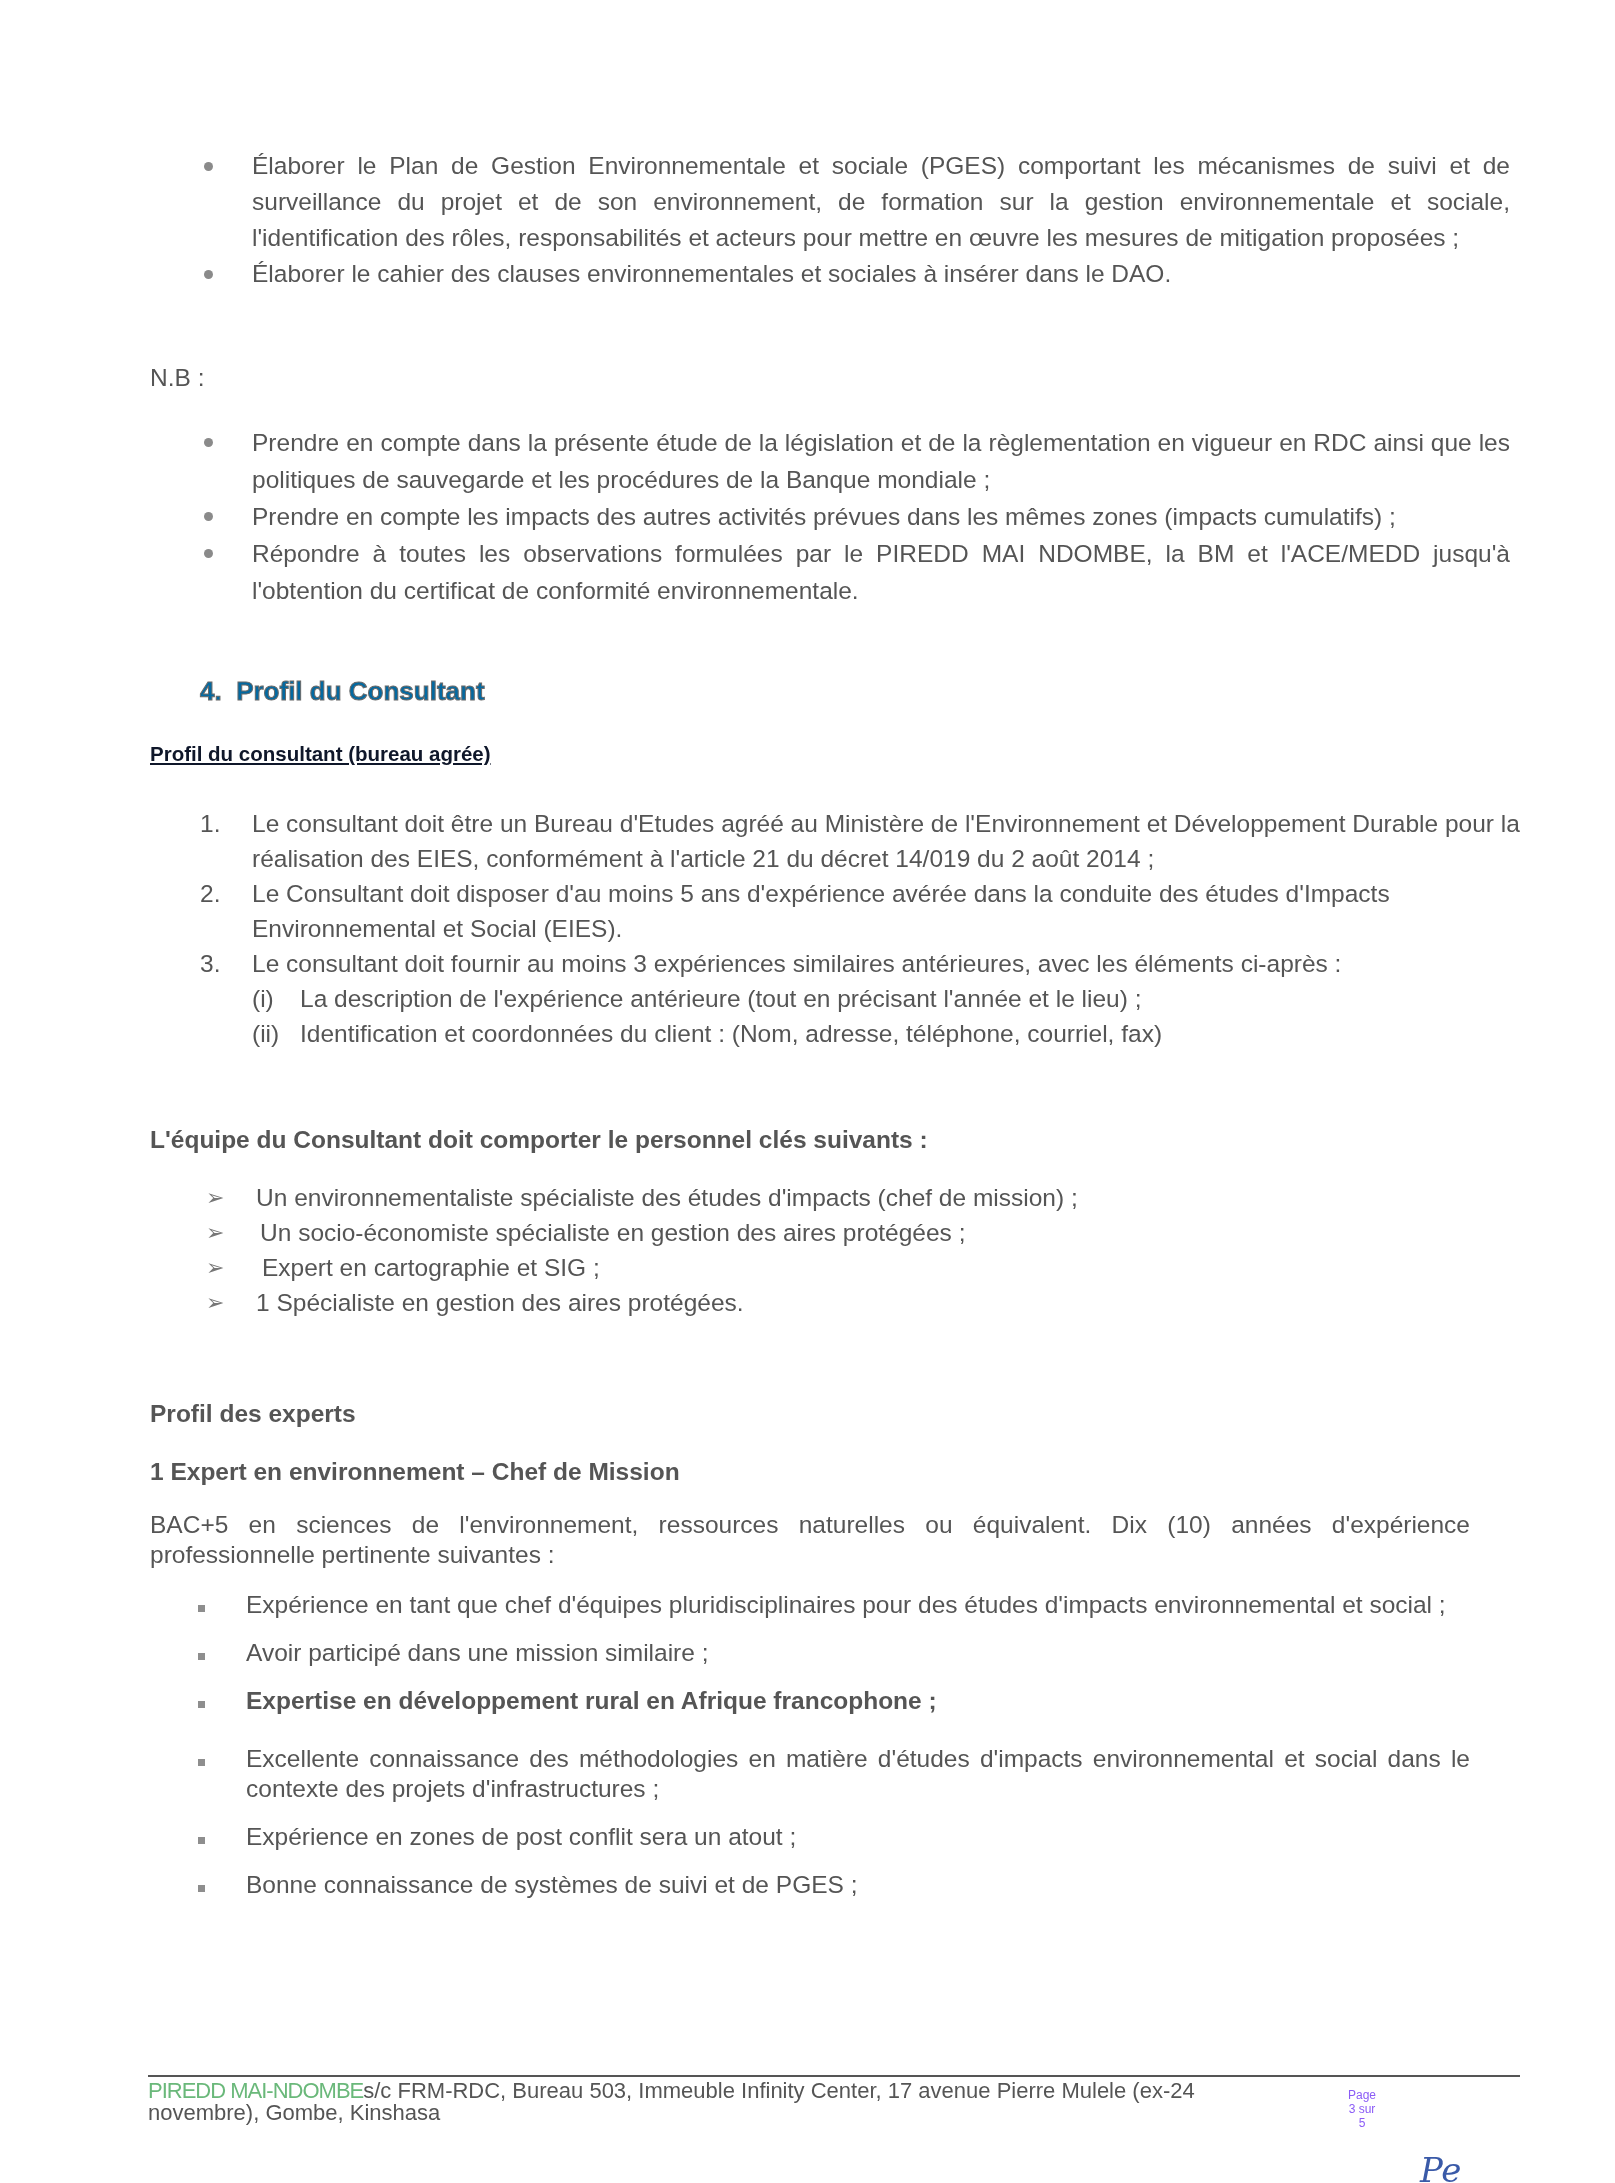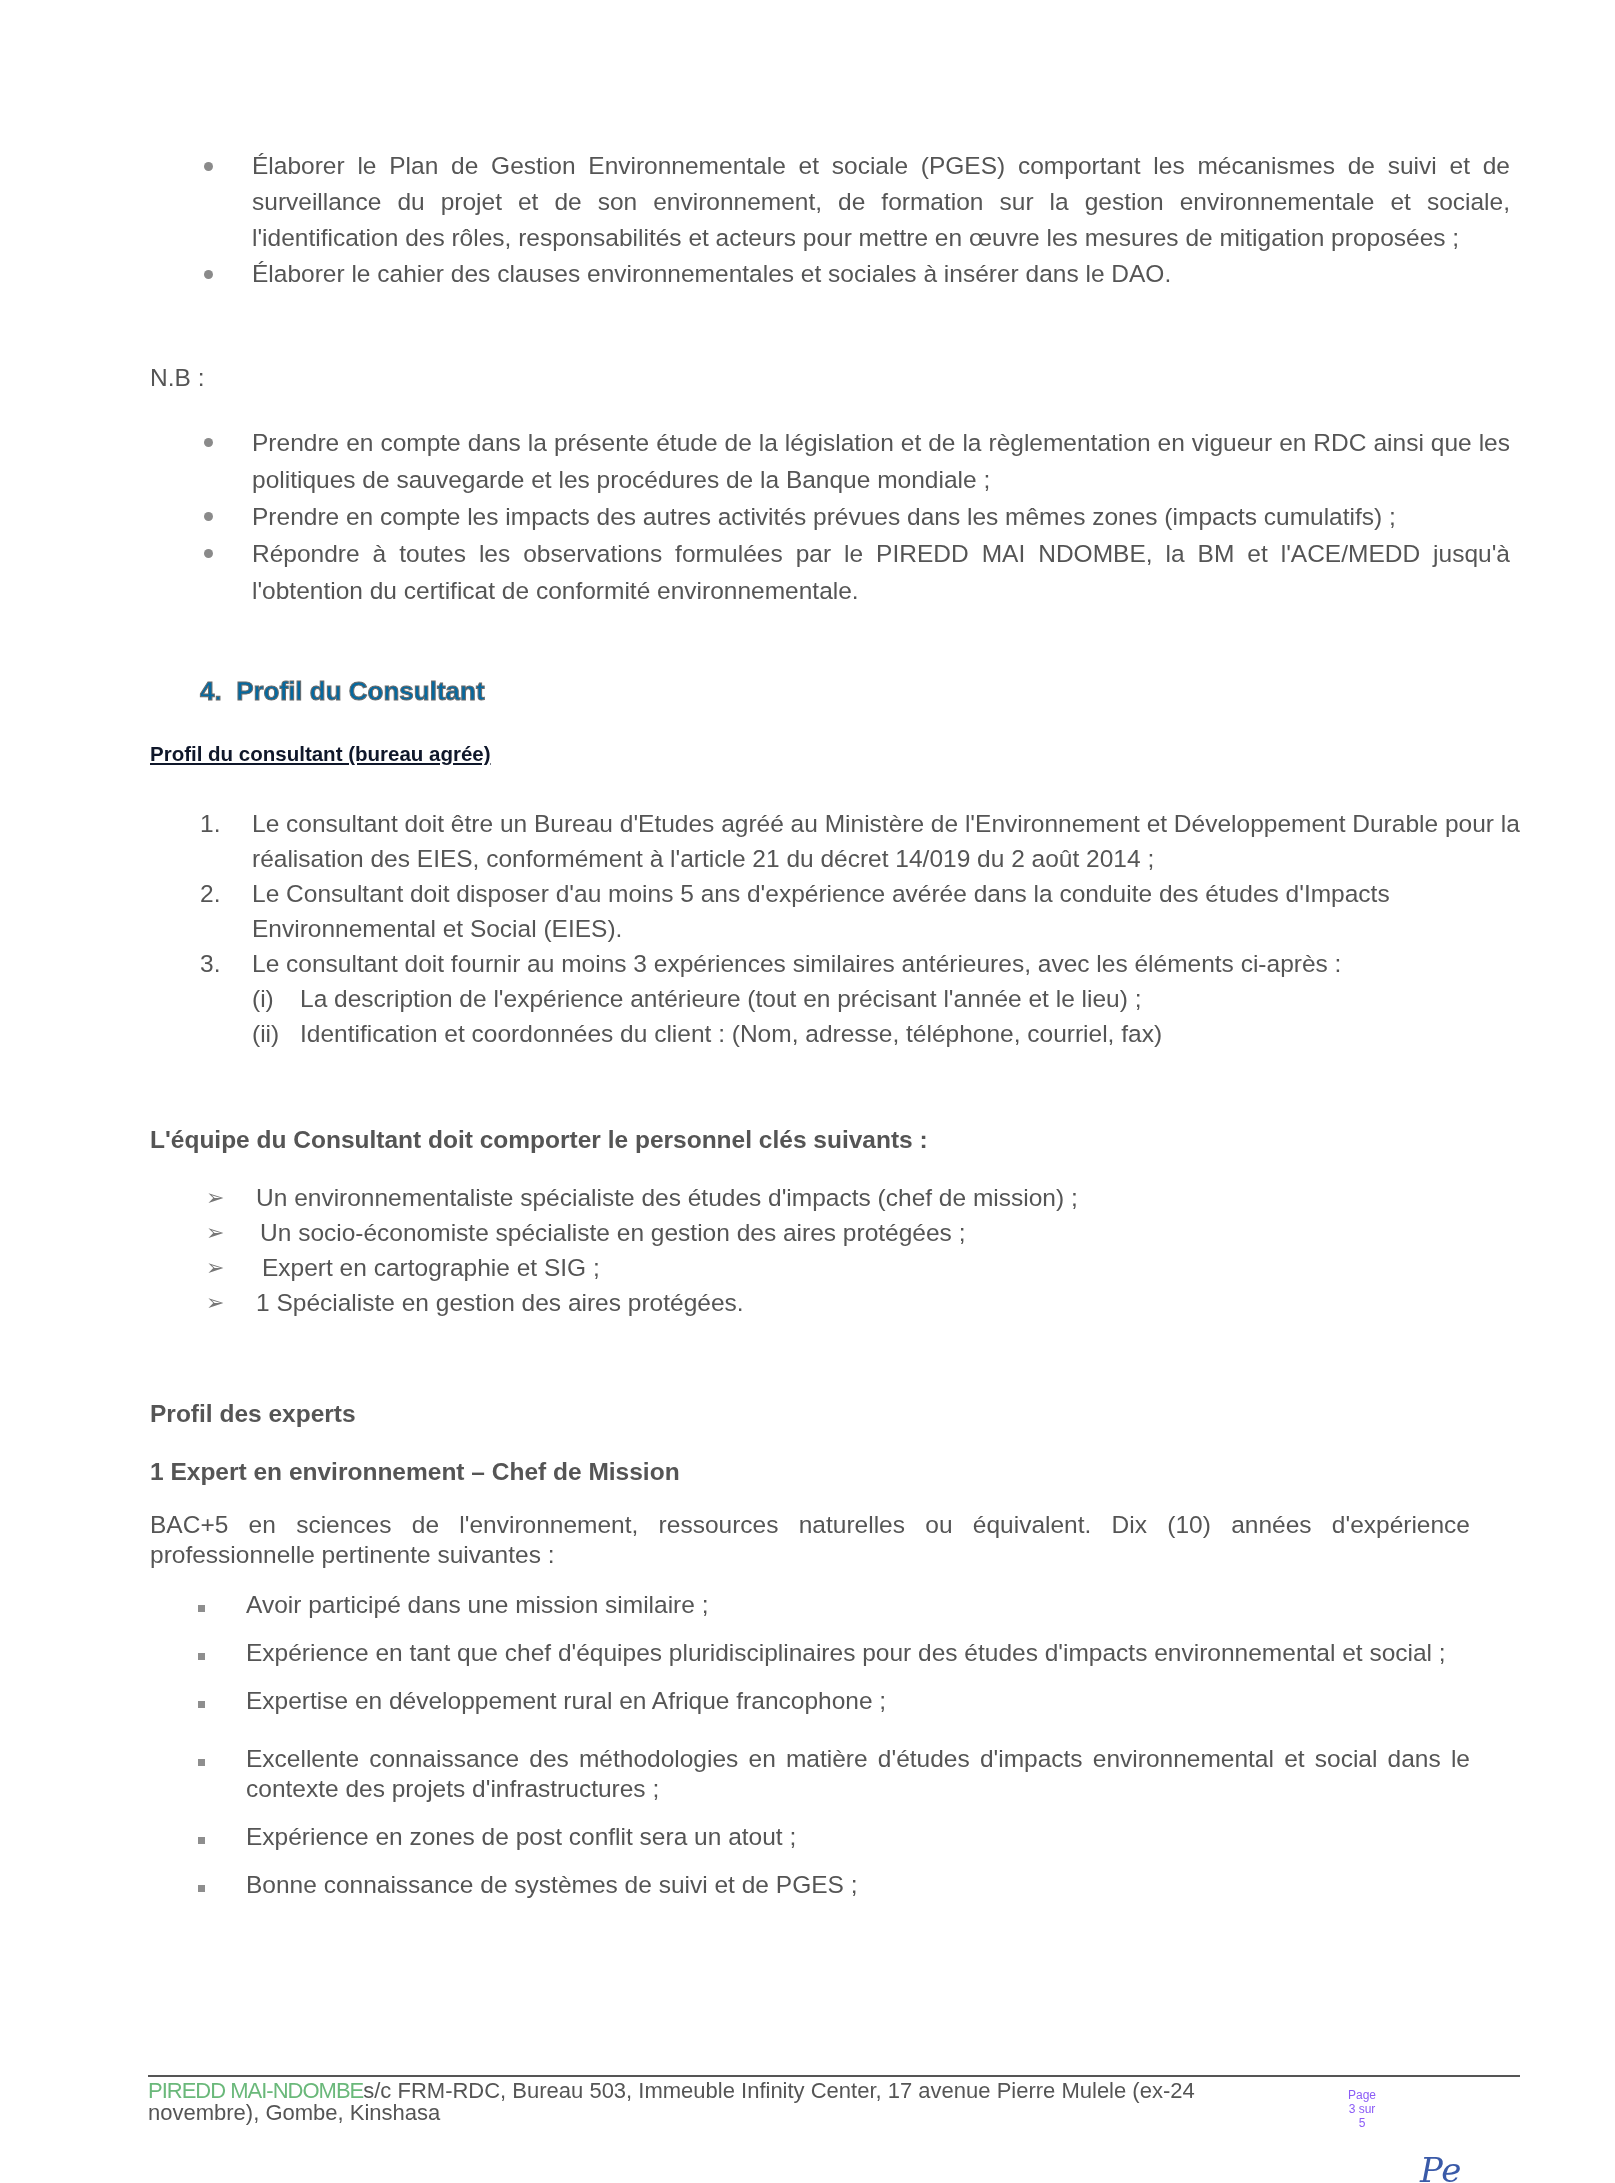--- a/index.html
+++ b/index.html
@@ -133,30 +133,30 @@
   </div>
 
   <div class="abs txt bold" style="left:150px; top:1396px;">Profil des experts</div>
   <div class="abs txt bold" style="left:150px; top:1454px;">1 Expert en environnement – Chef de Mission</div>
 
   <div class="abs txt just" style="left:150px; top:1510px; width:1320px; line-height:30px;">BAC+5 en sciences de l'environnement, ressources naturelles ou équivalent. Dix (10) années d'expérience professionnelle pertinente suivantes :</div>
 
   <div class="blist txt just" style="top:1590px; left:198px; width:1272px; line-height:30px;">
     <div class="bitem" style="margin-bottom:18px;">
       <span class="bullet-sq"></span>
+      <span>Expérience en tant que chef d'équipes pluridisciplinaires pour des études d'impacts environnemental et social ;</span>
+    </div>
+    <div class="bitem" style="margin-bottom:18px;">
+      <span class="bullet-sq"></span>
       <span>Avoir participé dans une mission similaire ;</span>
     </div>
     <div class="bitem" style="margin-bottom:18px;">
       <span class="bullet-sq"></span>
-      <span>Expérience en tant que chef d'équipes pluridisciplinaires pour des études d'impacts environnemental et social ;</span>
     </div>
-    <div class="bitem" style="margin-bottom:18px;">
-      <span class="bullet-sq"></span>
-    </div>
-    <div class="bitem" style="">
+    <div class="bitem" style="font-weight:bold;">
       <span class="bullet-sq"></span>
       <span>Expertise en développement rural en Afrique francophone ;</span>
     </div>
     <div class="bitem" style="margin-bottom:18px;margin-top:28px;">
       <span class="bullet-sq"></span>
       <span>Excellente connaissance des méthodologies en matière d'études d'impacts environnemental et social dans le contexte des projets d'infrastructures ;</span>
     </div>
     <div class="bitem" style="margin-bottom:18px;">
       <span class="bullet-sq"></span>
       <span>Expérience en zones de post conflit sera un atout ;</span>

